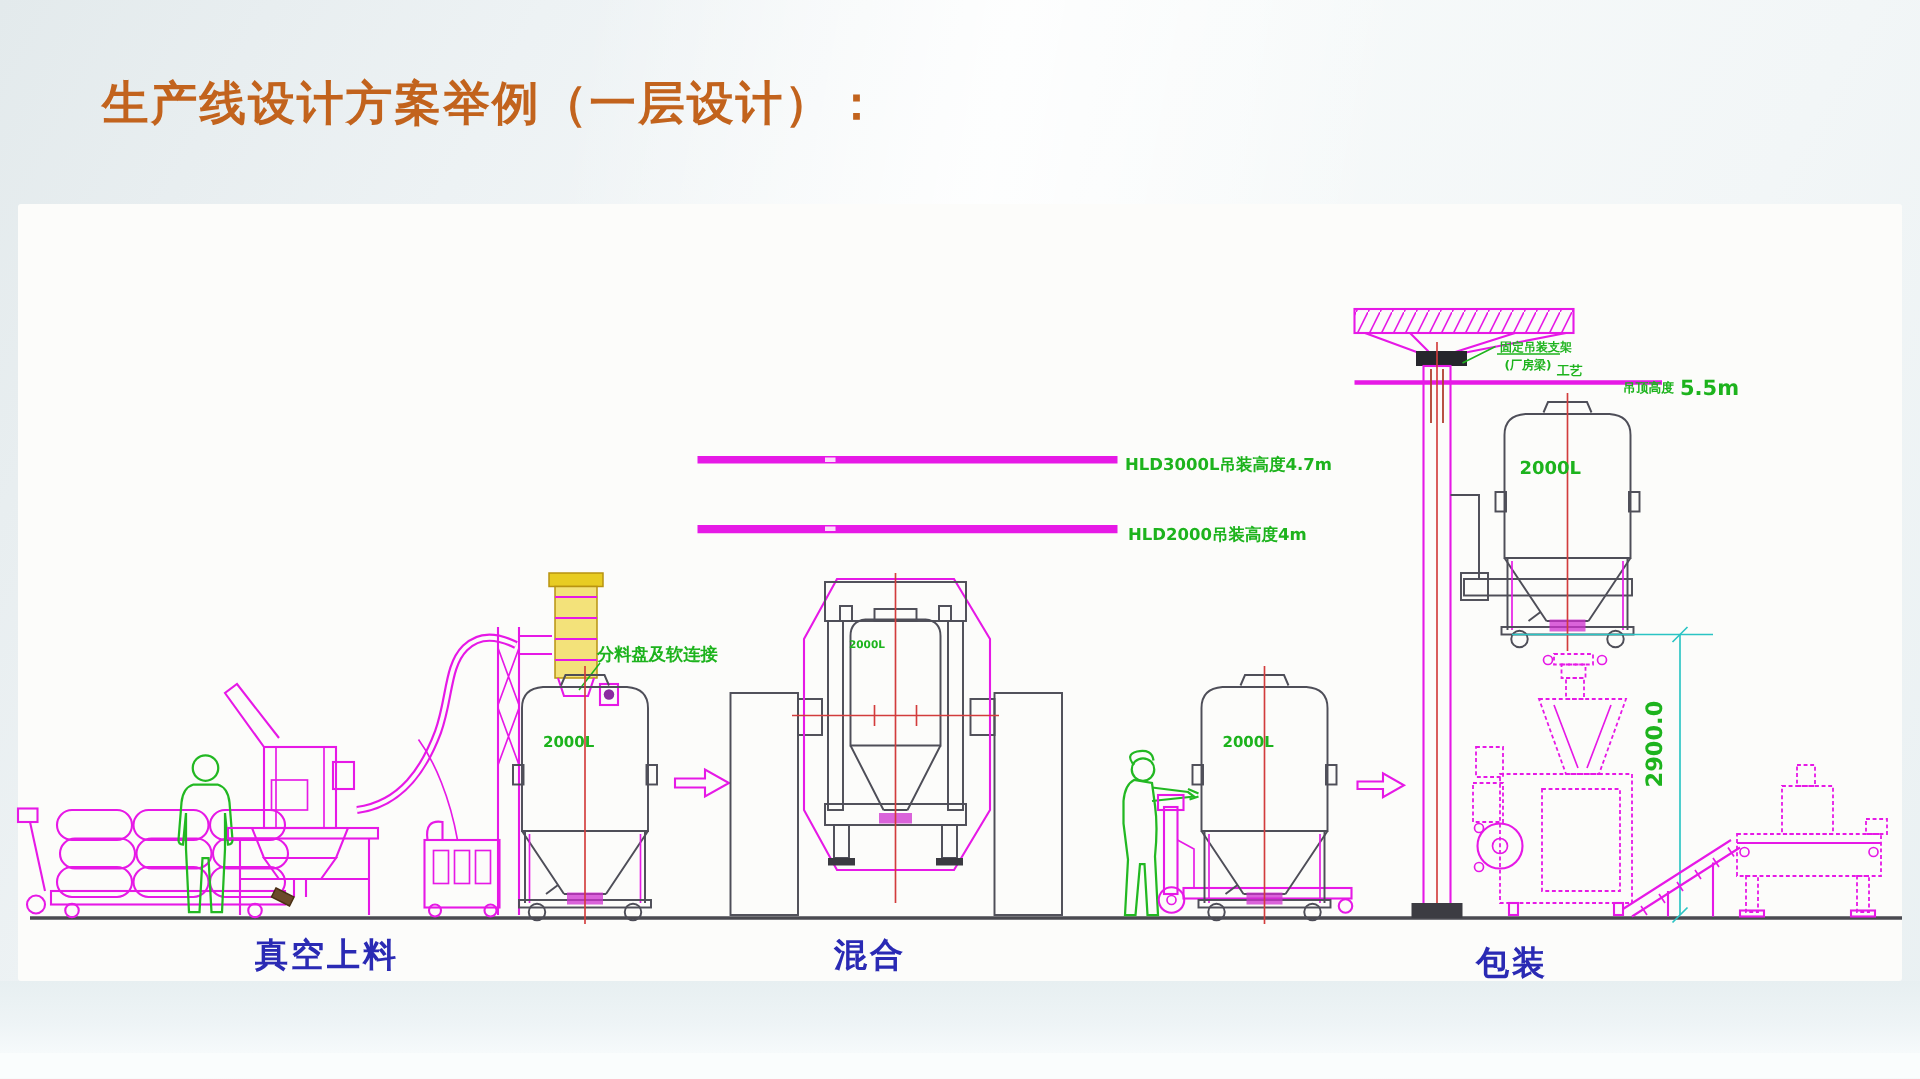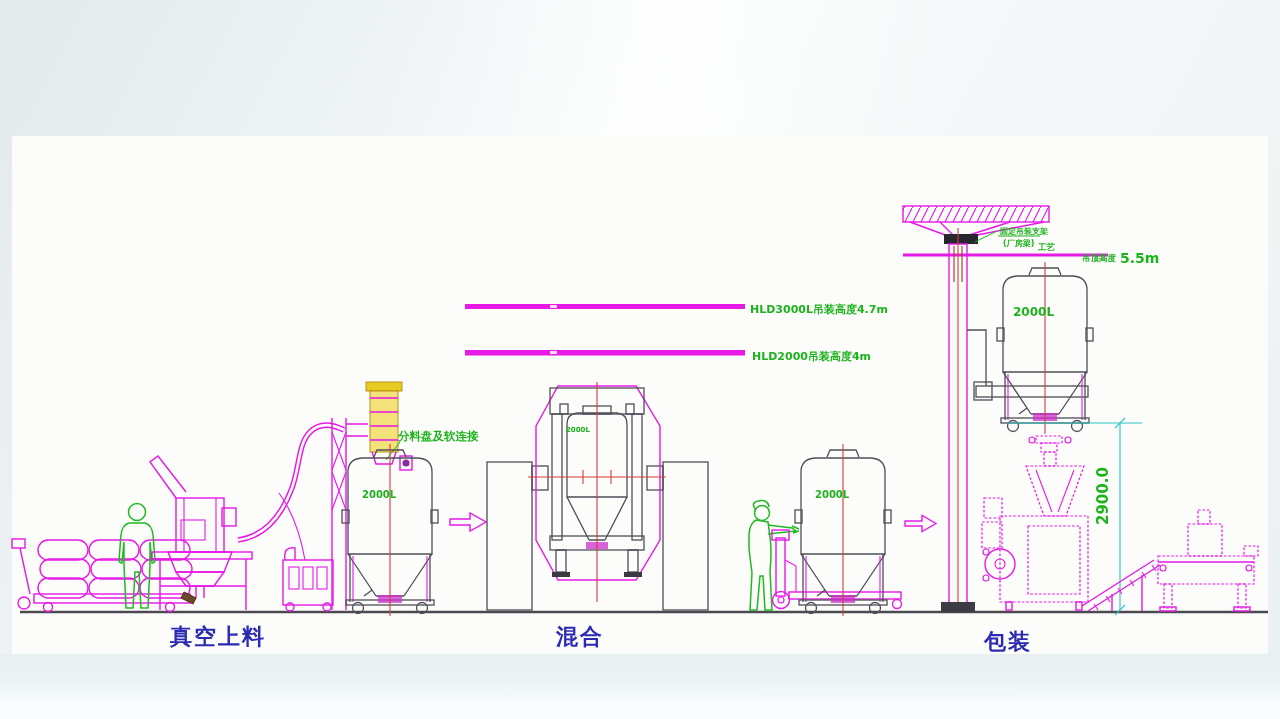--- a/index.html
+++ b/index.html
@@ -28,20 +28,21 @@
 </style>
 </head>
 <body>
 
 <div class="slide">
   <div class="swoosh"></div>
   <div class="drawing-bg"></div>
   <div class="bottom-band"></div>
   <div class="bottom-strip"></div>
 
+  <div class="title">生产线设计方案举例（一层设计）：</div>
 
   <svg width="1280" height="719" viewBox="0 0 1280 719">
     <defs>
       <pattern id="hatch" width="8" height="16" patternUnits="userSpaceOnUse">
         <path d="M0,16 L8,0" stroke="#e619e6" stroke-width="1.1"></path>
       </pattern>
       <g id="ibc-tank">
         <path class="dk" d="M-16,-1 l3,-7 h26 l3,7"></path>
         <path class="dk" d="M-42,96 L-42,14 Q-42,1 -28,0 L28,0 Q42,1 42,14 L42,96 Z"></path>
         <rect class="dk" x="-48" y="52" width="7" height="13"></rect>

